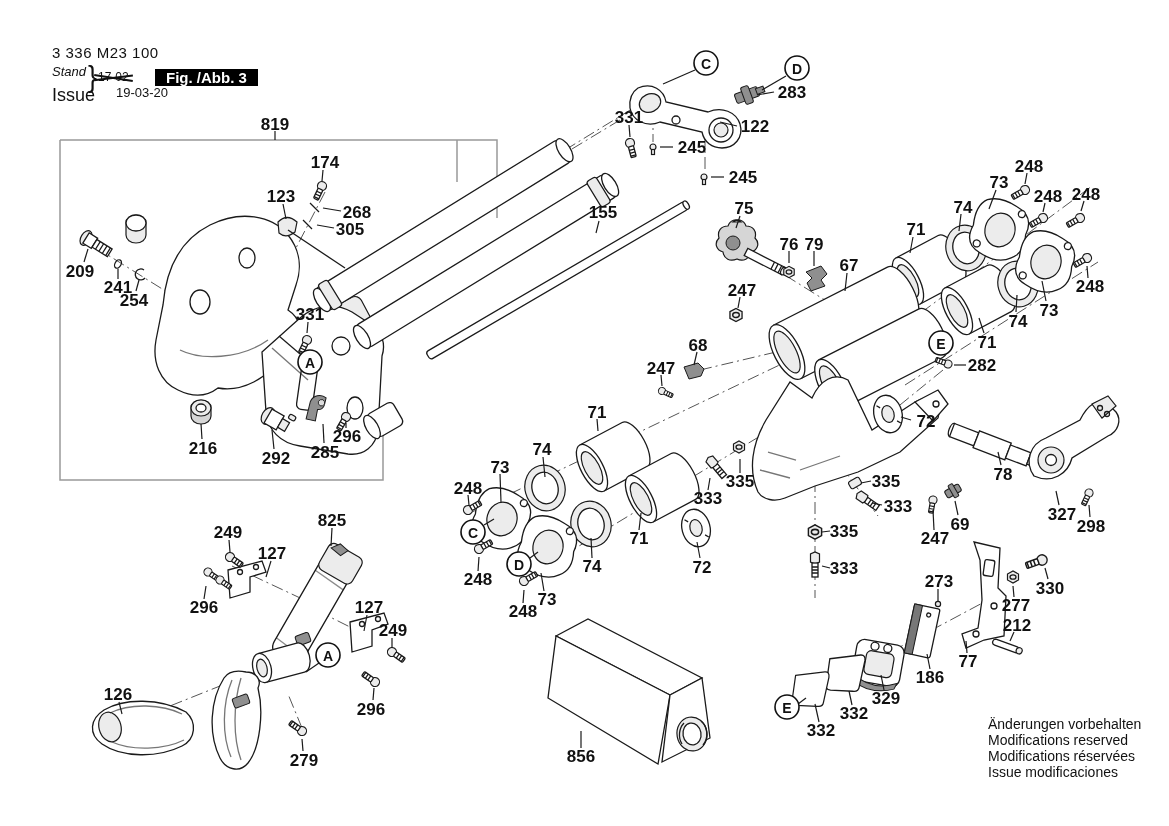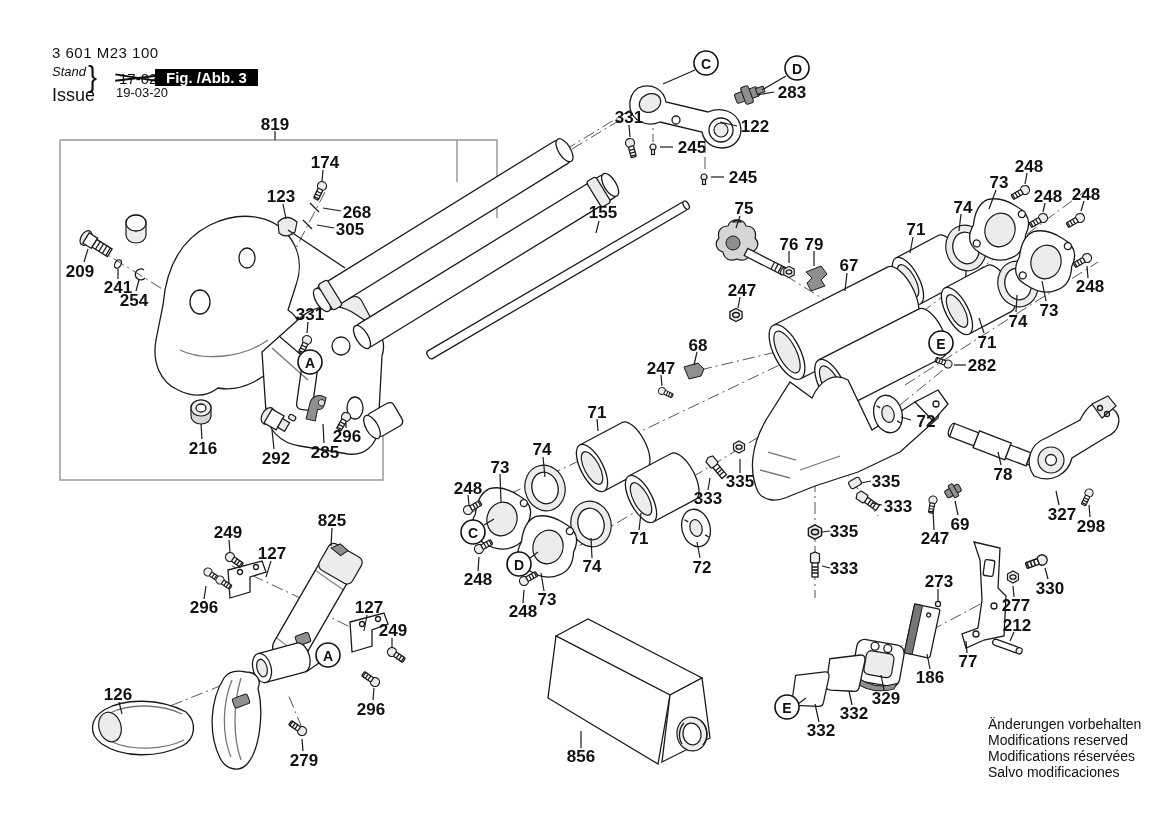--- a/index.html
+++ b/index.html
@@ -4,21 +4,21 @@
 <style>
   html,body{margin:0;padding:0;background:#fff;}
   .page{position:relative;width:1169px;height:826px;background:#fff;overflow:hidden;
         font-family:"Liberation Sans",sans-serif;color:#111;}
   #diagram{position:absolute;left:0;top:0;}
   .hdr{position:absolute;white-space:pre;}
   #part-number{left:52px;top:44px;font-size:15px;letter-spacing:.5px;}
   #stand-label{left:52px;top:64px;font-size:13px;font-style:italic;}
   #issue-label{left:52px;top:85px;font-size:18px;}
   #brace{left:88px;top:62px;font-size:27px;transform:scaleY(1.1);font-weight:400;}
-  #old-date{left:119px;top:70px;font-size:15px;}
+  #old-date{left:98px;top:70px;font-size:12px;}
   #new-date{left:116px;top:85px;font-size:13px;}
   .struck{position:relative;display:inline-block;}
   .struck::before{content:"";position:absolute;left:-4px;right:-4px;top:7px;
       border-top:2px solid #111;transform:rotate(-7deg);}
   .struck::after{content:"";position:absolute;left:-4px;right:-4px;top:7px;
       border-top:2px solid #111;transform:rotate(9deg);}
   #fig-box{position:absolute;left:155px;top:69px;background:#000;color:#fff;
       font-weight:bold;font-size:15px;padding:0 11px;}
   #footer{position:absolute;left:988px;top:716px;font-size:14px;line-height:16px;}
   
@@ -549,27 +549,27 @@
         <text x="797" y="68.5" class="lt" dominant-baseline="central">D</text>
         <circle cx="519" cy="564" r="12" class="ltc"></circle>
         <text x="519" y="564.5" class="lt" dominant-baseline="central">D</text>
         <circle cx="941" cy="343" r="12" class="ltc"></circle>
         <text x="941" y="343.5" class="lt" dominant-baseline="central">E</text>
         <circle cx="787" cy="707" r="12" class="ltc"></circle>
         <text x="787" y="707.5" class="lt" dominant-baseline="central">E</text>
       </g>
   </svg>
 
-  <div class="hdr" id="part-number">3 601 M23 100</div>
+  <div class="hdr" id="part-number">3 336 M23 100</div>
   <div class="hdr" id="stand-label">Stand</div>
   <div class="hdr" id="issue-label">Issue</div>
   <div class="hdr" id="brace">}</div>
   <div class="hdr" id="old-date"><span class="struck">17-02</span></div>
   <div class="hdr" id="new-date">19-03-20</div>
   <div id="fig-box">Fig. /Abb. 3</div>
 
   <div id="footer">
     <div>Änderungen vorbehalten</div>
     <div>Modifications reserved</div>
     <div>Modifications réservées</div>
-    <div>Salvo modificaciones</div>
+    <div>Issue modificaciones</div>
   </div>
 </div>
 
 </body></html>

